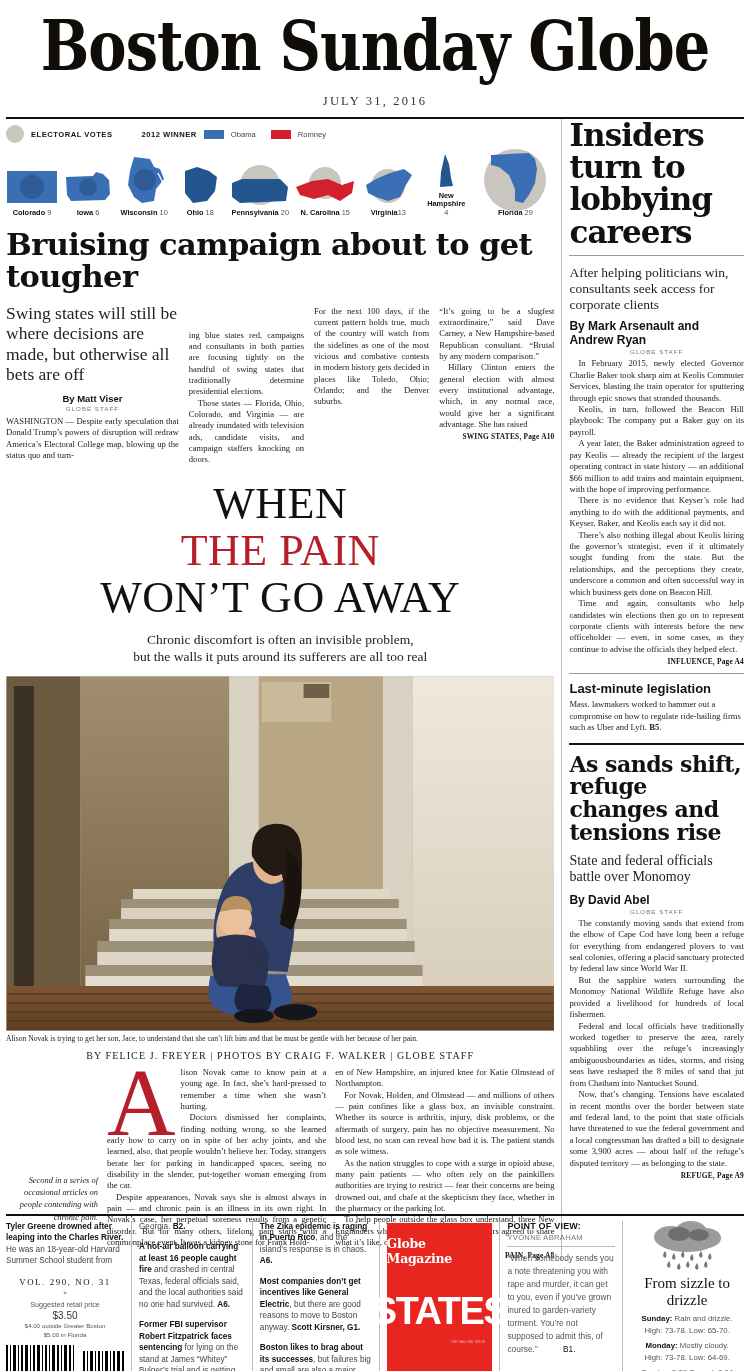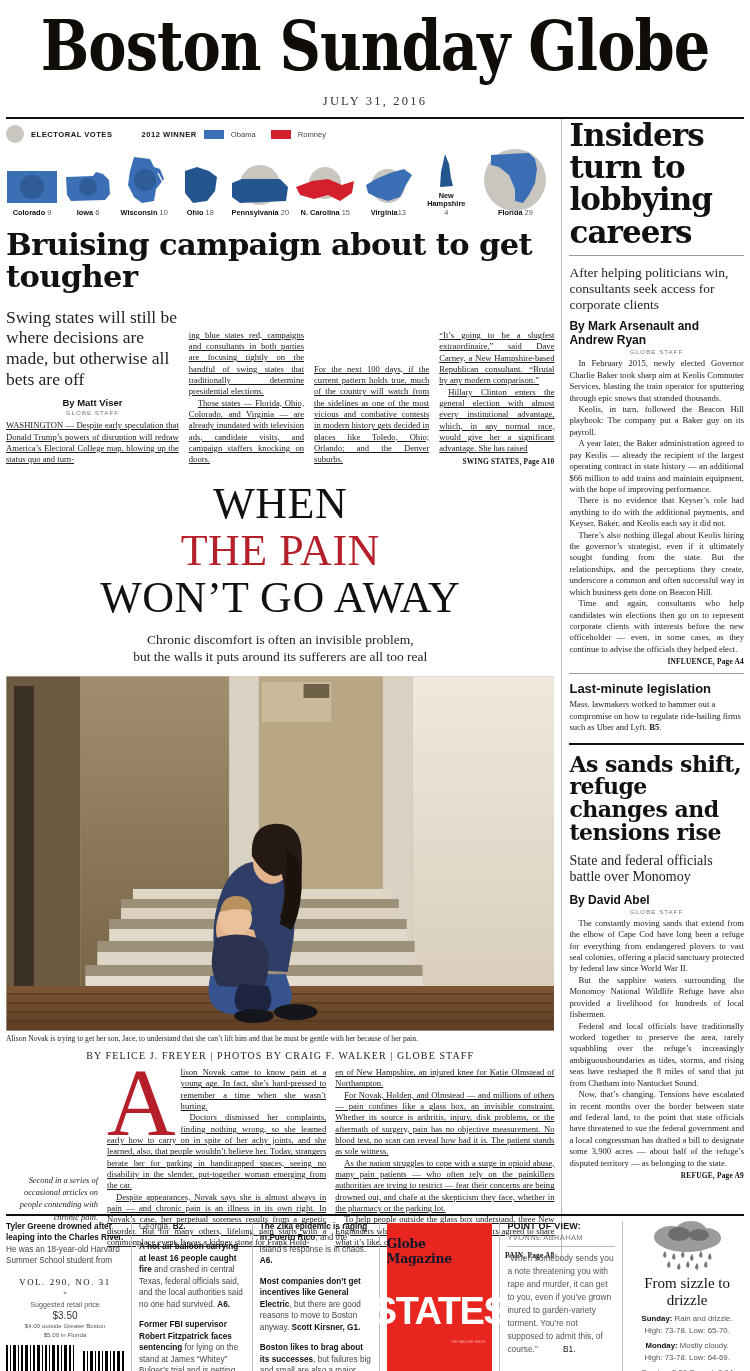--- a/index.html
+++ b/index.html
@@ -83,21 +83,21 @@
   .byline-sub {
     font-family: "Liberation Sans", sans-serif; font-size: 6.2px;
     letter-spacing: 1px; text-align: center; color: #777; margin-top: 1px;
     text-transform: uppercase;
   }
 
   .cols3 { display: flex; gap: 9px; margin-top: 4px; }
   .cols3 > div { flex: 1; }
   .ptext {
     font-family: "Liberation Serif", serif;
-    font-size: 8.6px; line-height: 1.32; text-align: justify; color: #1a1a1a; text-decoration: underline;
+    font-size: 8.6px; line-height: 1.32; text-align: justify; color: #1a1a1a;
   }
   .ptext p { text-indent: 9px; margin: 0; }
   .ptext p.noind { text-indent: 0; }
   .jump {
     font-family: Liberation Serif, serif; font-weight: 700;
     font-size: 7.4px; text-align: right; letter-spacing: .2px; margin-top: 2px;
   }
 
   
   .center-piece { text-align: center; margin-top: 14px; }
@@ -196,21 +196,21 @@
   .folio-price { font-family: "Liberation Sans", sans-serif; font-size: 10px; color:#333; margin: 1px 0;}
   .folio-tiny { font-family: "Liberation Sans", sans-serif; font-size: 6.2px; color:#555; line-height:1.4;}
   .barcode { margin-top: 6px; display:flex; justify-content:center; align-items:flex-end; gap:8px;}
 
   
   .mag-cover {
     background: #e8251f; width: 100%; height: 148px; position: relative;
     display: flex; flex-direction: column; align-items: center;
   }
   .mag-logo {
-    font-family: "DejaVu Serif", serif; font-weight:700; color:#0f172a;
+    font-family: "DejaVu Serif", serif; font-weight:700; color:#ffffff;
     font-size: 12.5px; margin-top: 13px; letter-spacing: -.3px;
   }
   .mag-word {
     font-family: "Liberation Sans", sans-serif; font-weight: 700;
     color: #fff; font-size: 38px; letter-spacing: -1.5px;
     position: absolute; bottom: 38px; left: 50%; transform: translateX(-50%);
   }
   .mag-tiny {
     position:absolute; right: 7px; bottom: 26px; color:#f6a6a2;
     font-family:"Liberation Sans",sans-serif; font-size:3.6px; line-height:1.5; text-align:right;
@@ -358,21 +358,21 @@
                   <path d="M6 6 L44 4 L50 10 L52 20 L50 34 L44 46 L38 54 L30 52 L30 40 L24 26 L14 18 L6 16 Z" fill="#3a6fb5"></path>
                 </svg>
             </div>
             <div class="ev-caption"><b>Florida</b> <span>29</span></div>
           </div>
         </div>
       </div>
 
       <div class="hl-main">Bruising campaign about to get tougher</div>
 
-      <div class="cols3" style="gap:10px;align-items:flex-end;">
+      <div class="cols3" style="gap:10px;align-items:flex-start;">
         <div style="flex:1.02;">
           <div class="deck">Swing states will still be where decisions are made, but otherwise all bets are off</div>
           <div class="byline">By Matt Viser</div>
           <div class="byline-sub">GLOBE STAFF</div>
           <div class="ptext" style="margin-top:4px;">
               <p class="noind">WASHINGTON — Despite early speculation that Donald Trump’s powers of disruption will redraw America’s Electoral College map, blowing up the status quo and turn-</p>
             </div>
         </div>
         <div style="flex:.68;padding-top:34px;">
           <div class="ptext">

